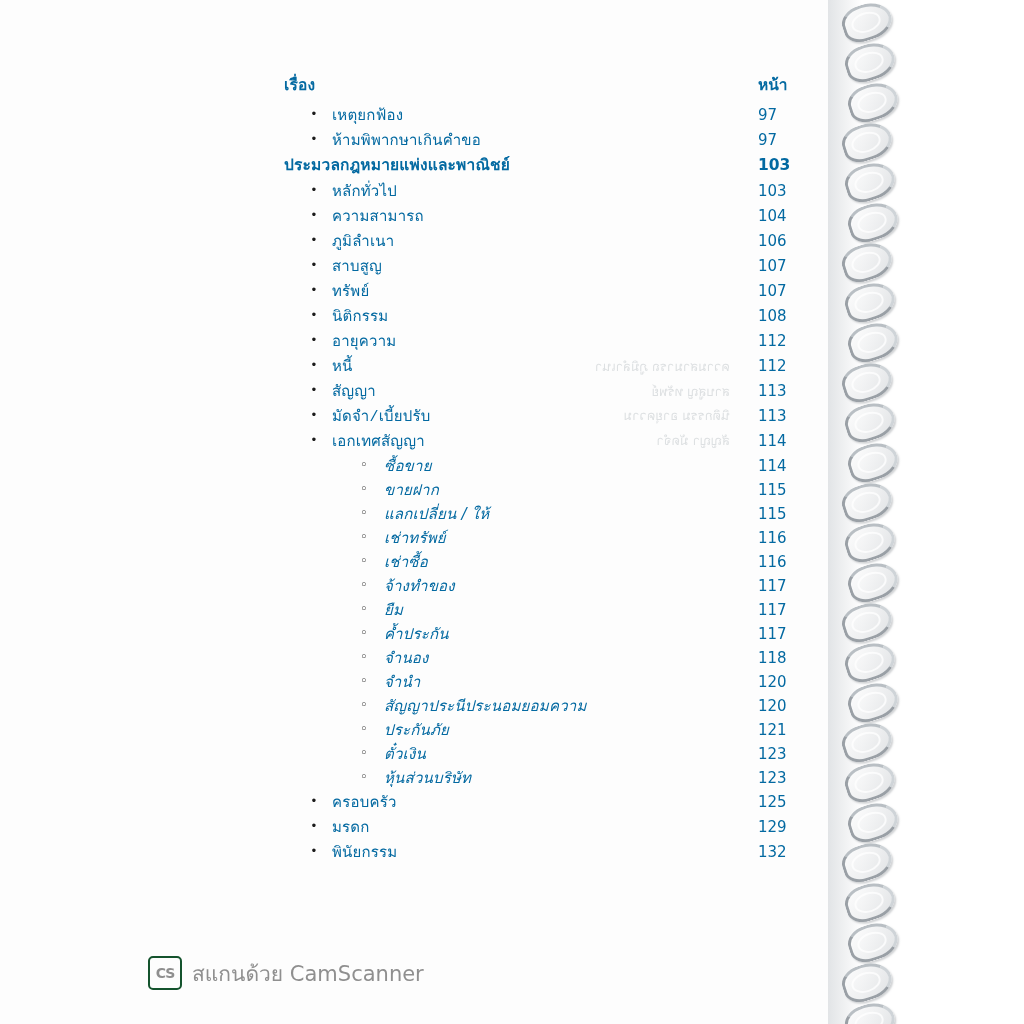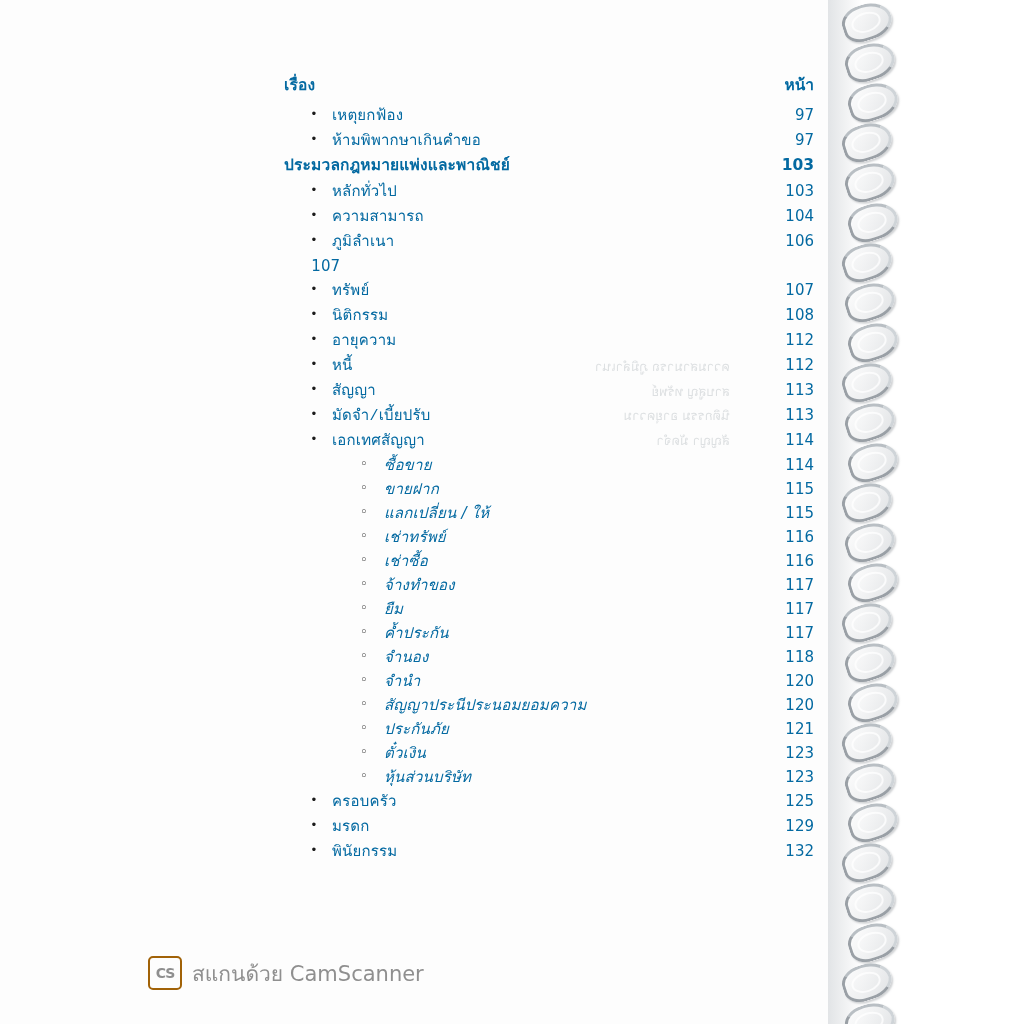--- a/index.html
+++ b/index.html
@@ -75,21 +75,21 @@
     line-height: 1.0;
     margin-bottom: 9px;
   }
   .label {
     flex: 1 1 auto;
     font-size: 15px;
     letter-spacing: 0.2px;
   }
   .pageno {
     flex: 0 0 56px;
-    text-align: right;
+    text-align: left;
     font-size: 15px;
   }
   .head .label,
   .head .pageno {
     font-weight: bold;
     font-size: 15.5px;
   }
   .section .label,
   .section .pageno {
     font-weight: bold;
@@ -149,21 +149,21 @@
     left: 148px;
     bottom: 34px;
     display: flex;
     align-items: center;
     gap: 10px;
     color: #8f8f8f;
   }
   .cs-badge {
     width: 30px;
     height: 30px;
-    border: 2px solid #a16207;
+    border: 2px solid #14532d;
     border-radius: 5px;
     display: flex;
     align-items: center;
     justify-content: center;
     font-size: 14px;
     font-weight: bold;
     letter-spacing: -1px;
     color: #8f8f8f;
   }
   .wm-text {
@@ -205,20 +205,21 @@
         </div>
         <div class="row lvl1">
           <div class="label">ความสามารถ</div>
           <div class="pageno">104</div>
         </div>
         <div class="row lvl1">
           <div class="label">ภูมิลำเนา</div>
           <div class="pageno">106</div>
         </div>
         <div class="row lvl1">
+          <div class="label">สาบสูญ</div>
           <div class="pageno">107</div>
         </div>
         <div class="row lvl1">
           <div class="label">ทรัพย์</div>
           <div class="pageno">107</div>
         </div>
         <div class="row lvl1">
           <div class="label">นิติกรรม</div>
           <div class="pageno">108</div>
         </div>

